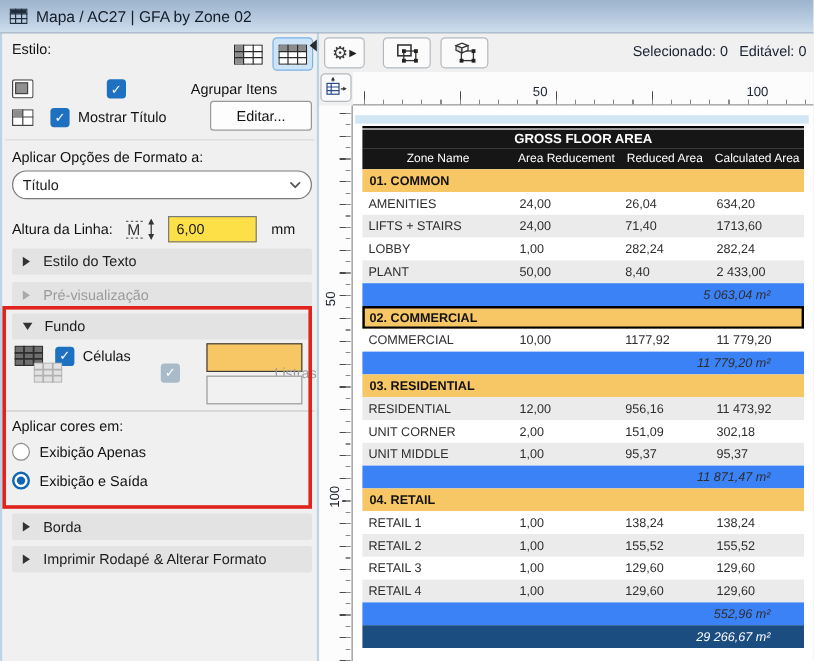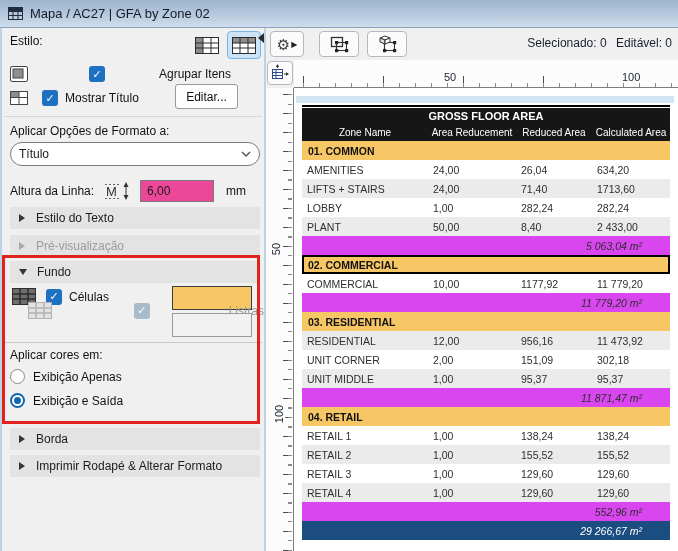--- a/index.html
+++ b/index.html
@@ -34,21 +34,21 @@
   .radio.sel { border:2px solid #0f67b1; }
   .radio.sel::after { content:""; position:absolute; left:2px; top:2px; width:7px; height:7px; border-radius:50%; background:#0f67b1; }
 
   .btn { background:#fdfdfd; border:1px solid #999; border-radius:3px; font-size:12px; color:#111;
     display:flex; align-items:center; justify-content:center; }
 
   .selectbox { background:#fff; border:1px solid #7a7a7a; border-radius:12px; height:24px; display:flex;
     align-items:center; padding:0 8px; font-size:12px; position:relative; }
   .selectbox svg { position:absolute; right:8px; }
 
-  .inputbox { background:#ec4899; border:1px solid #7a7a7a; height:22px; display:flex; align-items:center;
+  .inputbox { background:#fde047; border:1px solid #7a7a7a; height:22px; display:flex; align-items:center;
     padding-left:6px; font-size:12px; }
 
   .secbar { position:absolute; left:8px; width:250px; height:22px; background:#e3e3e3; border-radius:2px;
     display:flex; align-items:center; padding-left:9px; font-size:12px; color:#1c1c1c; }
   .secbar .arr-r { width:0; height:0; border-left:6px solid #333; border-top:4px solid transparent; border-bottom:4px solid transparent; margin-right:11px; }
   .secbar .arr-d { width:0; height:0; border-top:6px solid #333; border-left:4px solid transparent; border-right:4px solid transparent; margin-right:10px; }
   .secbar.dis { color:#9b9b9b; }
   .secbar.dis .arr-r { border-left-color:#a9a9a9; }
 
   .swatch { width:80px; height:24px; border:1px solid #3c3c3c; }
@@ -100,21 +100,21 @@
     font-weight:bold; font-size:11px; }
   #tbl-header { background:#161616; color:#fff; height:17px; display:flex; align-items:center; font-size:10px; }
   #tbl-header .hc { text-align:center; }
   .c0 { width:126px; } .c1 { width:88px; } .c2 { width:76px; } .c3 { width:78px; }
   .trow { display:flex; height:19px; align-items:center; font-size:10.5px; color:#2e2e2e; }
   .trow.white { background:#ffffff; }
   .trow.stripe { background:#ebebeb; }
   .trow.group { background:#f7c766; font-weight:bold; color:#111; }
   .trow.group .gname { padding-left:6px; font-size:10.5px; }
   .trow.group.selected { box-shadow:inset 0 0 0 2px #000; }
-  .trow.subtotal { background:#d946ef; }
+  .trow.subtotal { background:#3b82f6; }
   .trow.total { background:#1c4d80; }
   .trow .tcell { padding-left:5px; white-space:nowrap; overflow:hidden; }
   .sumval { width:100%; text-align:right; padding-right:28px; font-style:italic; font-size:10.5px; color:#2e2e2e; }
   .trow.total .sumval { color:#fff; }
 
   svg { display:block; }
 </style>
 </head>
 <body>
 
@@ -175,21 +175,21 @@
       <svg width="18" height="14" viewBox="0 0 18 14">
           <rect x="0.5" y="0.5" width="17" height="13" fill="#fff" stroke="#444"></rect>
           <rect x="1" y="1" width="8" height="5" fill="#8c8c8c"></rect>
           <line x1="0" y1="6.5" x2="18" y2="6.5" stroke="#444"></line>
           <line x1="9" y1="0" x2="9" y2="14" stroke="#444"></line>
         </svg>
     </span>
     <span class="chk"></span>
     <span class="lbl" style="margin-left:7px;">Mostrar Título</span>
   </div>
-  <div class="btn" style="position:absolute; left:173px; top:56px; width:63px; height:25px;">Editar...</div>
+  <div class="btn" style="position:absolute; left:173px; top:56px; width:85px; height:25px;">Editar...</div>
 
   <div class="hsep" style="top:88px;"></div>
 
   <div class="prow" style="top:96px; padding-left:8px;">
     <span class="lbl">Aplicar Opções de Formato a:</span>
   </div>
   <div class="selectbox" style="position:absolute; left:8px; top:114px; width:250px;">
     <span>Título</span>
     <svg width="10" height="6" viewBox="0 0 10 6">
         <polyline points="1,1 5,5 9,1" fill="none" stroke="#555" stroke-width="1.4"></polyline>

